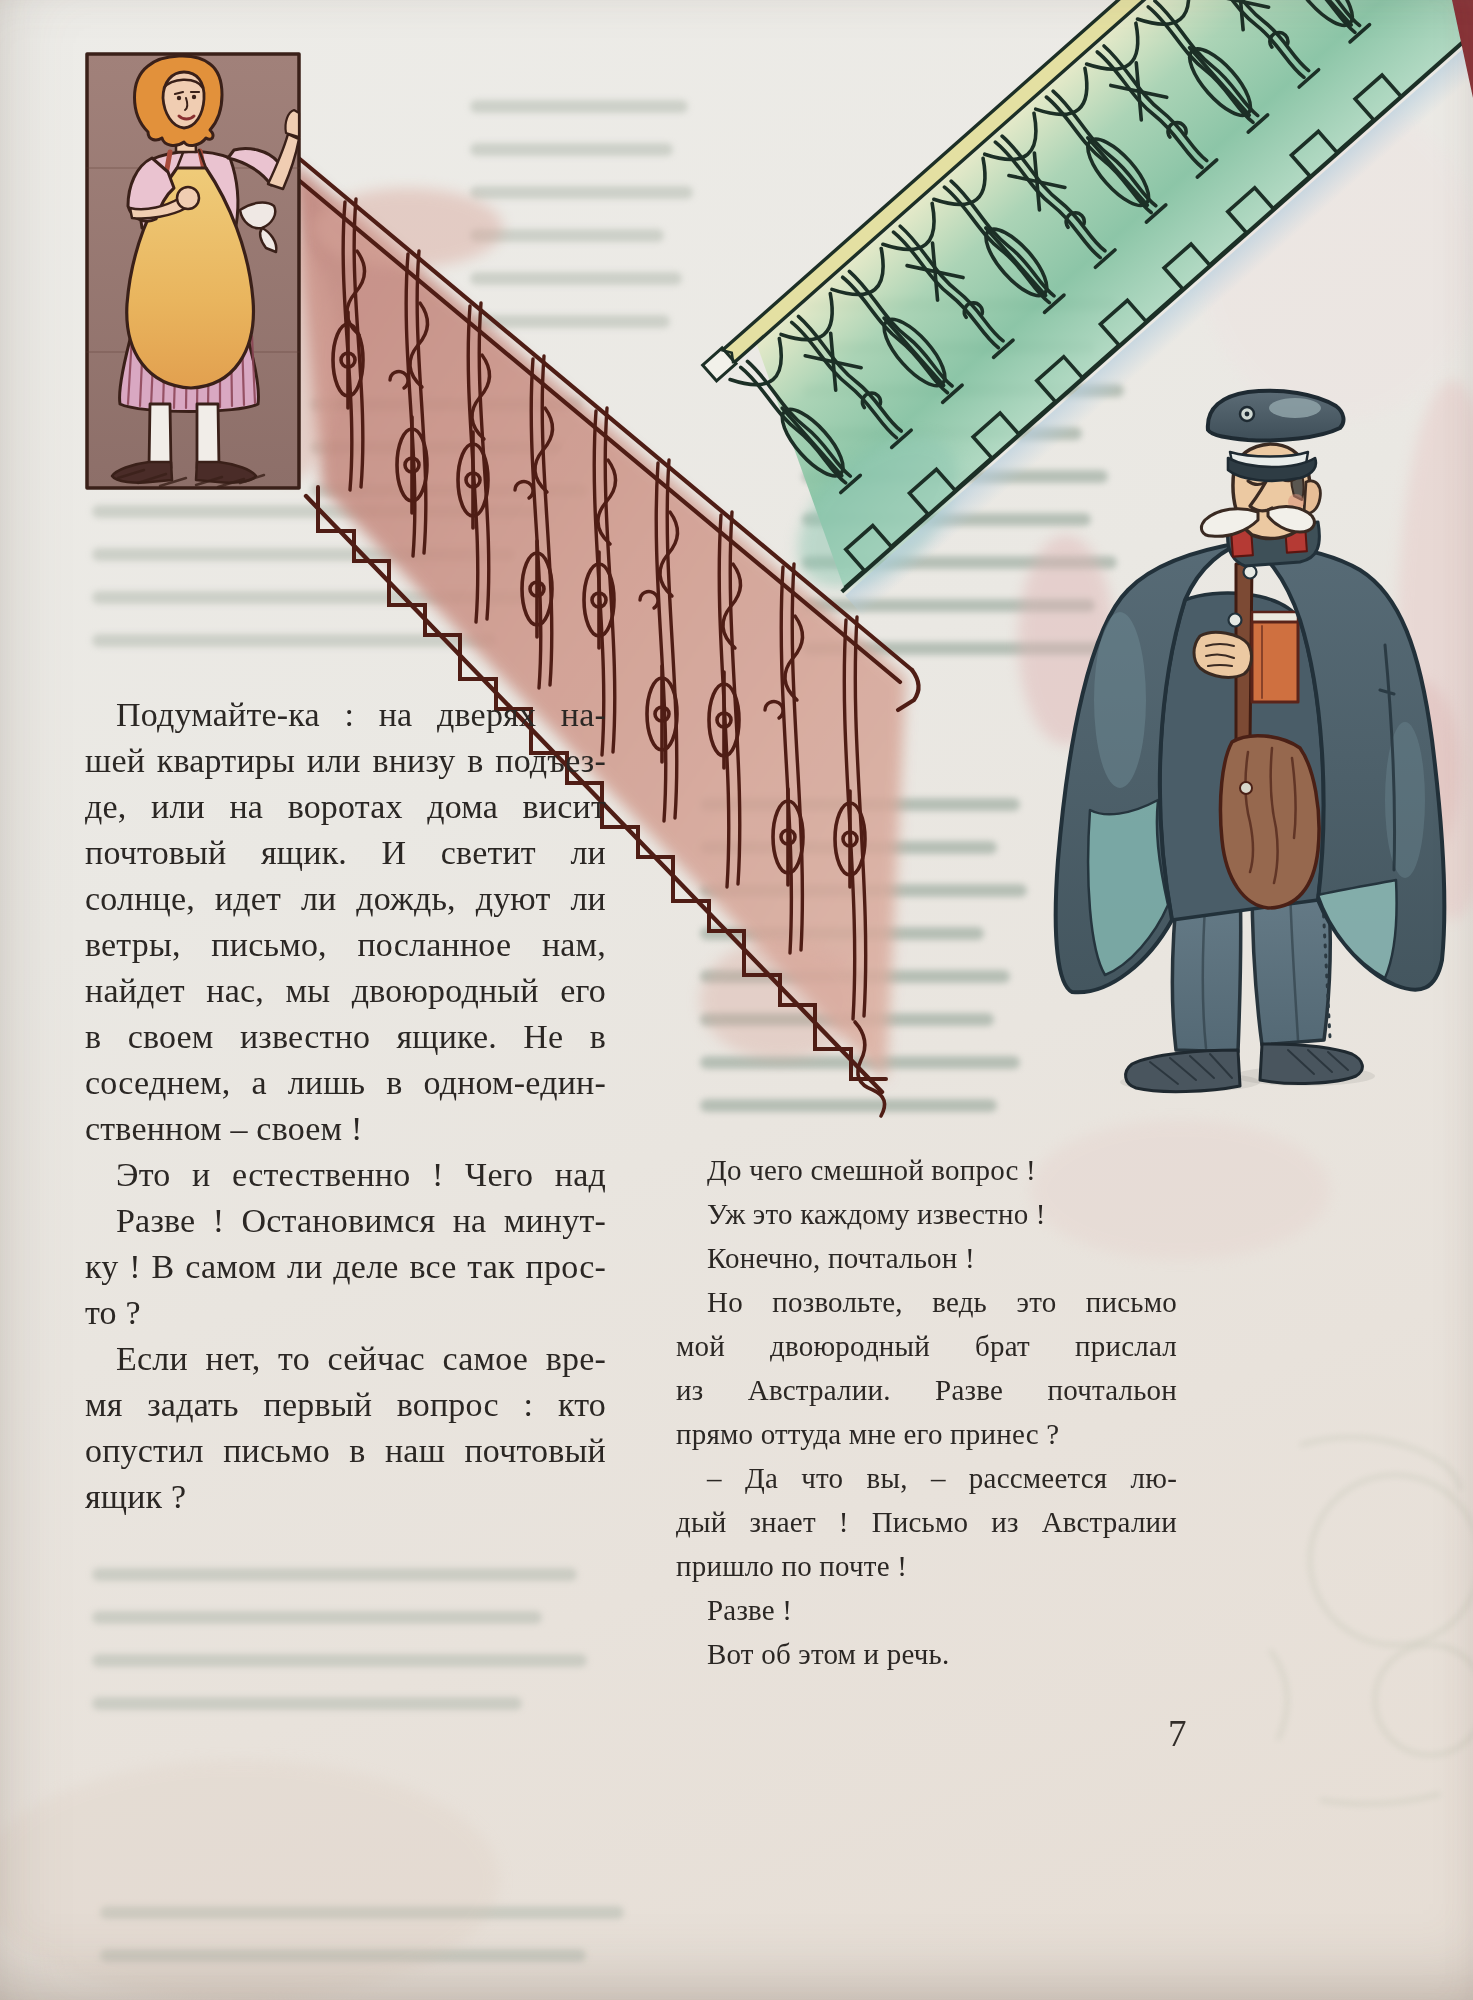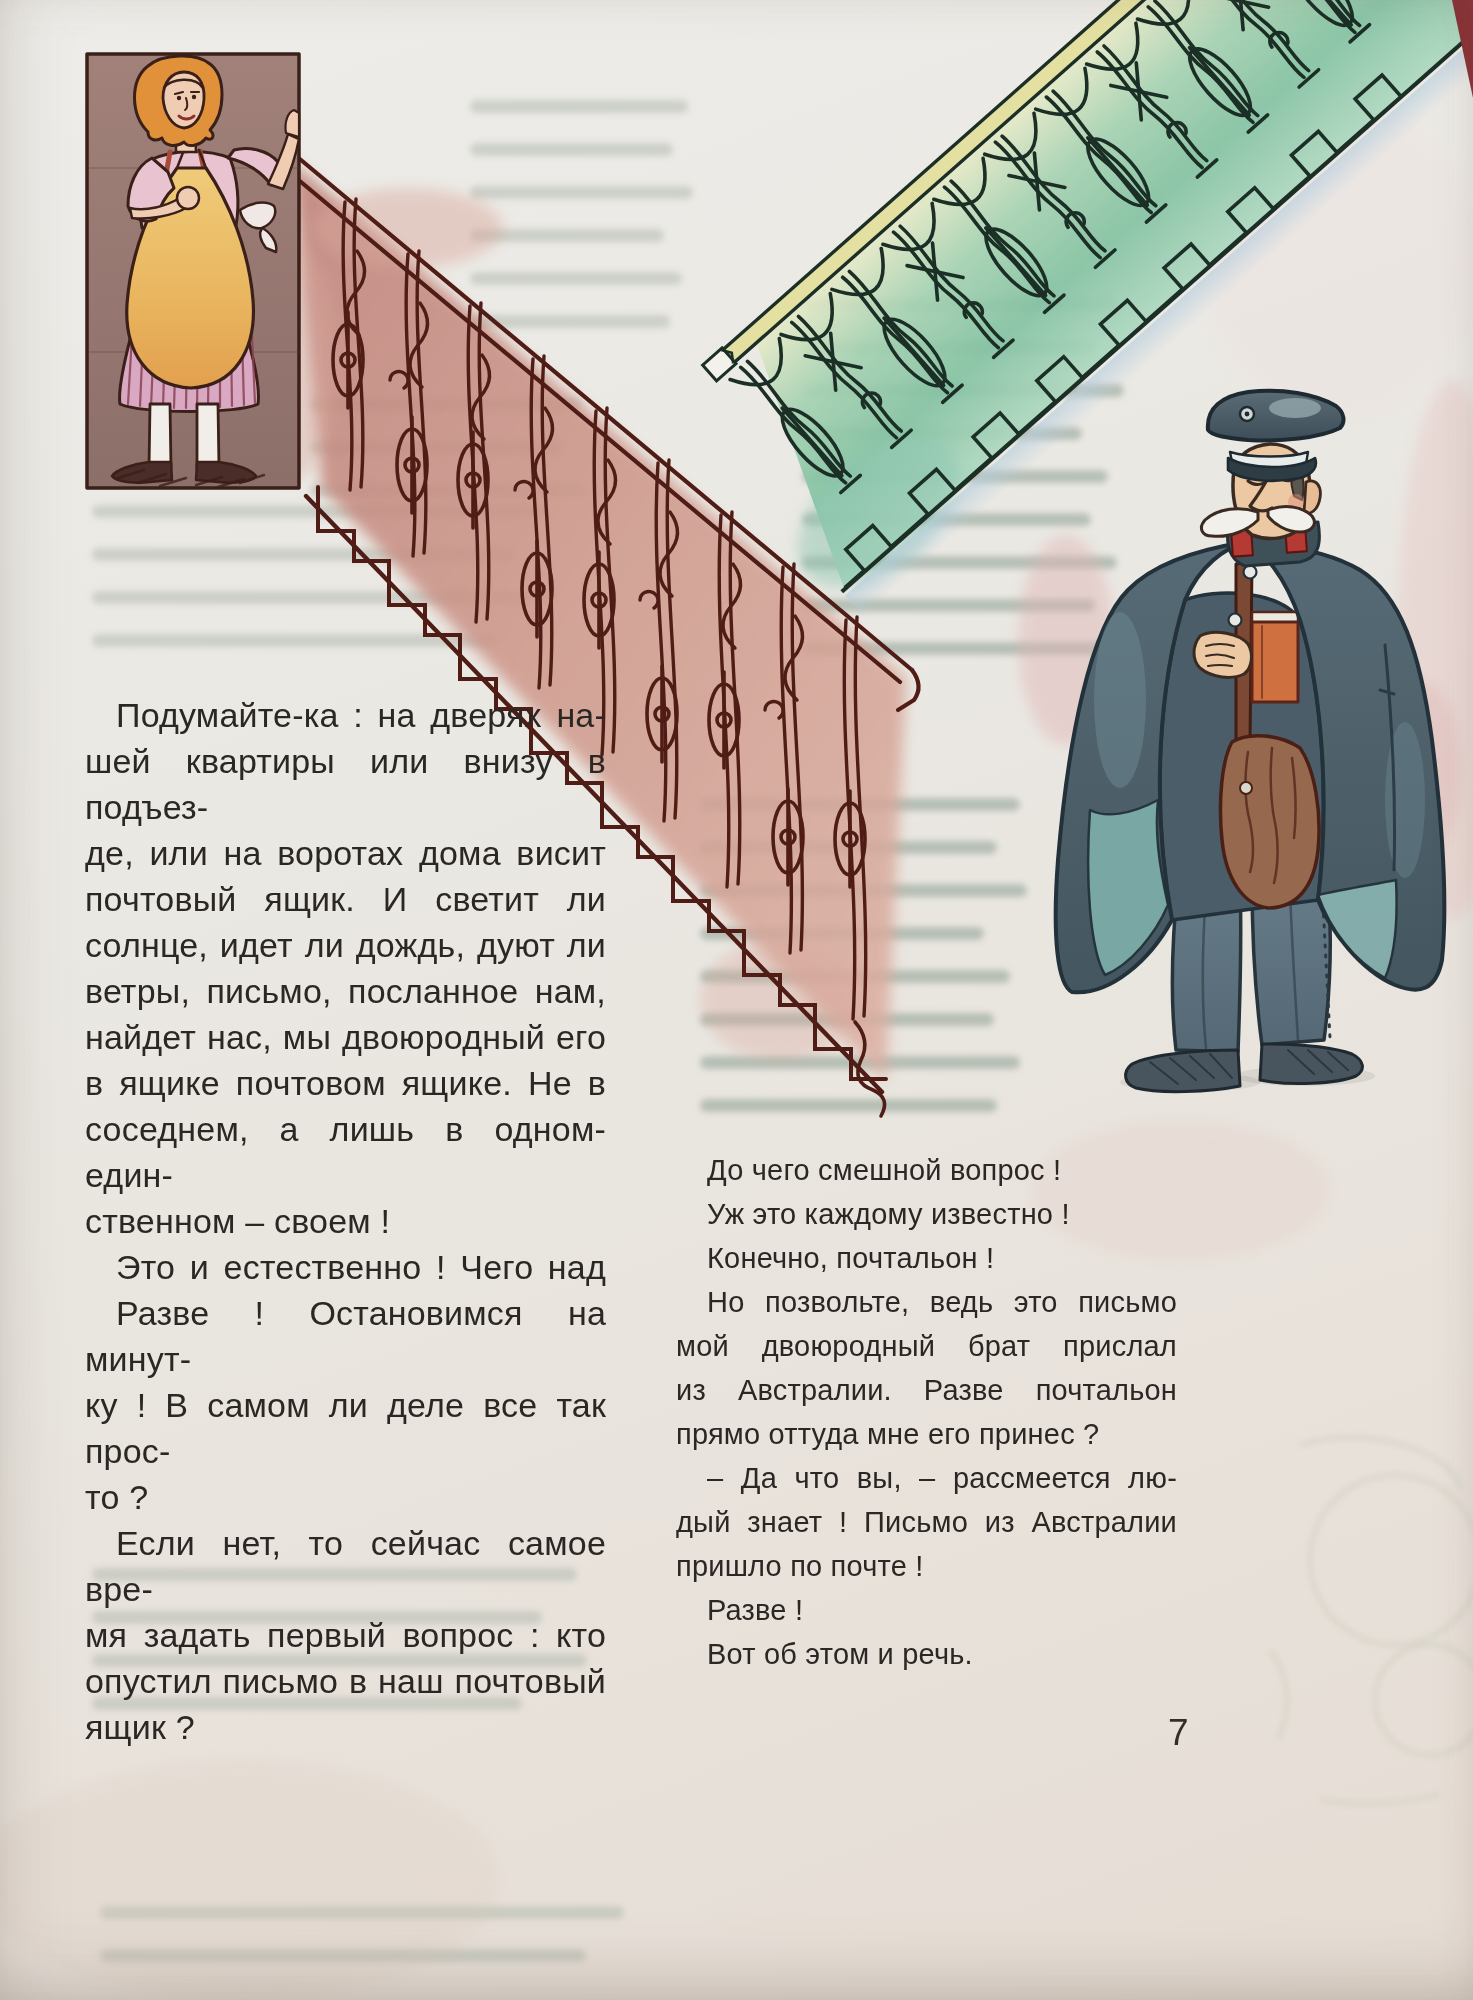--- a/index.html
+++ b/index.html
@@ -1,19 +1,19 @@
 <!DOCTYPE html>
 <html style="--ink-text: #2b2724; --outline-dark: #3a2019; --rail-green-ink: #1c2f26; --rail-red-ink: #4f1d15; --rail-yellow: #e4e0a2; --woman-bg: #9a7a72; --woman-hair: #e2913b; --skin: #f0cdb2; --woman-blouse: #eac3d0; --woman-apron: #ecc16a; --woman-skirt: #d9a8c2; --cape-dark: #4d6170; --cape-lining: #7fb0ab; --trousers-blue: #5e7582; --postman-face: #ecc9a2; --mustache-white: #f2f0ea; --satchel-brown: #96684e; --book-orange: #cf7040; --collar-red: #b53a34;"><head>
 <meta charset="utf-8">
 <style>
   html,body{margin:0;padding:0;background:#c9c4bc;}
   .page{
     position:relative;width:1473px;height:2000px;overflow:hidden;
     background:linear-gradient(160deg,#edece8 0%,#eae8e3 38%,#e8e2db 72%,#e6ddd4 100%);
-    font-family:Liberation Sans, sans-serif;
+    font-family:Liberation Serif, serif;
   }
   .page::after{
     content:"";position:absolute;inset:0;pointer-events:none;z-index:9;
     box-shadow:
       inset 0 -46px 70px -34px rgba(95,75,62,.28),
       inset 48px 0 80px -52px rgba(110,95,85,.18),
       inset -20px 0 50px -36px rgba(150,110,105,.12),
       inset 0 30px 60px -48px rgba(120,110,100,.15);
   }
   .art{position:absolute;left:0;top:0;z-index:2;}
@@ -343,21 +343,21 @@
 
   <div class="col col-left">
       <div>
         <div class="line ind">Подумайте-ка : на дверях на-</div>
         <div class="line">шей квартиры или внизу в подъез-</div>
         <div class="line">де, или на воротах дома висит</div>
         <div class="line">почтовый ящик. И светит ли</div>
         <div class="line">солнце, идет ли дождь, дуют ли</div>
         <div class="line">ветры, письмо, посланное нам,</div>
         <div class="line">найдет нас, мы двоюродный его</div>
-        <div class="line">в ящике почтовом ящике. Не в</div>
+        <div class="line">в своем известно ящике. Не в</div>
         <div class="line">соседнем, а лишь в одном-един-</div>
         <div class="line last">ственном – своем !</div>
       </div>
       <div>
         <div class="line ind">Это и естественно ! Чего над</div>
       </div>
       <div>
         <div class="line ind">Разве ! Остановимся на минут-</div>
         <div class="line">ку ! В самом ли деле все так прос-</div>
         <div class="line last">то ?</div>

